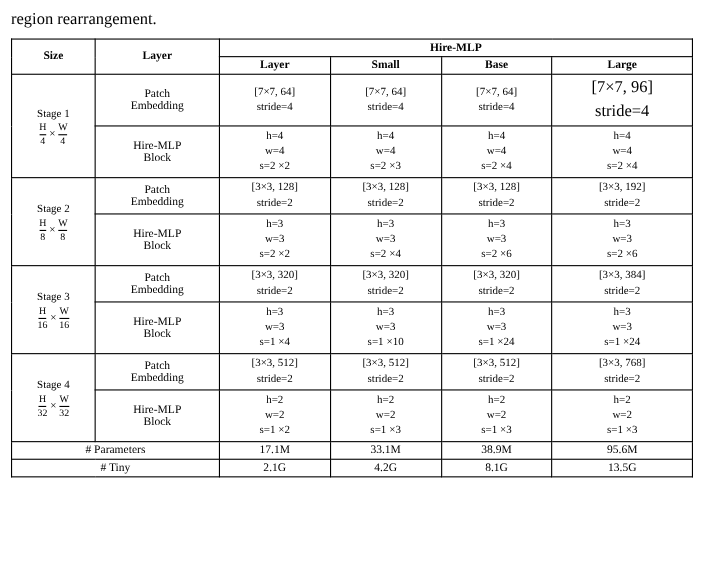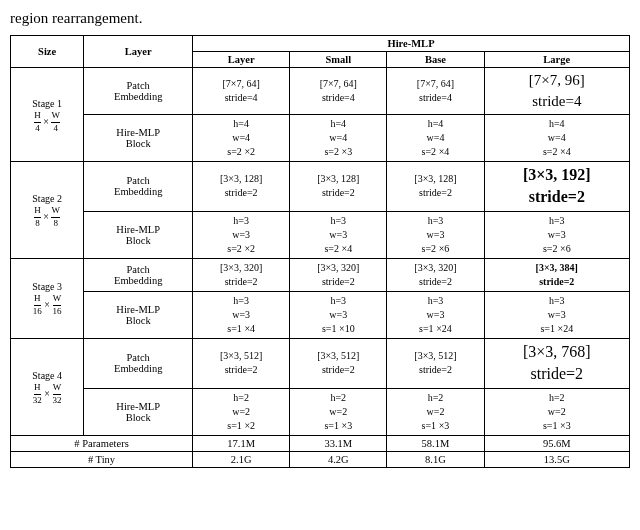--- a/index.html
+++ b/index.html
@@ -90,76 +90,76 @@
             <span class="num">H</span>
             <span class="den">8</span>
           </span> × <span class="frac">
             <span class="num">W</span>
             <span class="den">8</span>
           </span></td>
         <td>Patch<br>Embedding</td>
         <td><span style="font-size:10px; line-height:1.4;">[3×3, 128]<br>stride=2</span></td>
         <td><span style="font-size:10px; line-height:1.4;">[3×3, 128]<br>stride=2</span></td>
         <td><span style="font-size:10px; line-height:1.4;">[3×3, 128]<br>stride=2</span></td>
-        <td><span style="font-size:16px; line-height:1.4;font-weight:bold;">[3×3, 192]<br>stride=2</span></td>
+        <td><span style="font-size:10px; line-height:1.4;">[3×3, 192]<br>stride=2</span></td>
       </tr>
       <tr>
         <td>Hire-MLP<br>Block</td>
         <td><span style="font-size:10px; line-height:1.4;">h=3<br>w=3<br>s=2</span> <span style="font-size:10px;">×2</span></td>
         <td><span style="font-size:10px; line-height:1.4;">h=3<br>w=3<br>s=2</span> <span style="font-size:10px;">×4</span></td>
         <td><span style="font-size:10px; line-height:1.4;">h=3<br>w=3<br>s=2</span> <span style="font-size:10px;">×6</span></td>
         <td><span style="font-size:10px; line-height:1.4;">h=3<br>w=3<br>s=2</span> <span style="font-size:10px;">×6</span></td>
       </tr>
       <tr>
         <td rowspan="2" class="stage-label">Stage 3<br><span class="frac">
             <span class="num">H</span>
             <span class="den">16</span>
           </span> × <span class="frac">
             <span class="num">W</span>
             <span class="den">16</span>
           </span></td>
         <td>Patch<br>Embedding</td>
         <td><span style="font-size:10px; line-height:1.4;">[3×3, 320]<br>stride=2</span></td>
         <td><span style="font-size:10px; line-height:1.4;">[3×3, 320]<br>stride=2</span></td>
         <td><span style="font-size:10px; line-height:1.4;">[3×3, 320]<br>stride=2</span></td>
-        <td><span style="font-size:10px; line-height:1.4;font-weight:bold;">[3×3, 384]<br>stride=2</span></td>
+        <td><span style="font-size:10px; line-height:1.4;">[3×3, 384]<br>stride=2</span></td>
       </tr>
       <tr>
         <td>Hire-MLP<br>Block</td>
         <td><span style="font-size:10px; line-height:1.4;">h=3<br>w=3<br>s=1</span> <span style="font-size:10px;">×4</span></td>
         <td><span style="font-size:10px; line-height:1.4;">h=3<br>w=3<br>s=1</span> <span style="font-size:10px;">×10</span></td>
         <td><span style="font-size:10px; line-height:1.4;">h=3<br>w=3<br>s=1</span> <span style="font-size:10px;">×24</span></td>
         <td><span style="font-size:10px; line-height:1.4;">h=3<br>w=3<br>s=1</span> <span style="font-size:10px;">×24</span></td>
       </tr>
       <tr>
         <td rowspan="2" class="stage-label">Stage 4<br><span class="frac">
             <span class="num">H</span>
             <span class="den">32</span>
           </span> × <span class="frac">
             <span class="num">W</span>
             <span class="den">32</span>
           </span></td>
         <td>Patch<br>Embedding</td>
         <td><span style="font-size:10px; line-height:1.4;">[3×3, 512]<br>stride=2</span></td>
         <td><span style="font-size:10px; line-height:1.4;">[3×3, 512]<br>stride=2</span></td>
         <td><span style="font-size:10px; line-height:1.4;">[3×3, 512]<br>stride=2</span></td>
-        <td><span style="font-size:16px; line-height:1.4;">[3×3, 768]<br>stride=2</span></td>
+        <td><span style="font-size:10px; line-height:1.4;">[3×3, 768]<br>stride=2</span></td>
       </tr>
       <tr>
         <td>Hire-MLP<br>Block</td>
         <td><span style="font-size:10px; line-height:1.4;">h=2<br>w=2<br>s=1</span> <span style="font-size:10px;">×2</span></td>
         <td><span style="font-size:10px; line-height:1.4;">h=2<br>w=2<br>s=1</span> <span style="font-size:10px;">×3</span></td>
         <td><span style="font-size:10px; line-height:1.4;">h=2<br>w=2<br>s=1</span> <span style="font-size:10px;">×3</span></td>
         <td><span style="font-size:10px; line-height:1.4;">h=2<br>w=2<br>s=1</span> <span style="font-size:10px;">×3</span></td>
       </tr>
       <tr class="params-row">
         <td colspan="2"># Parameters</td>
         <td>17.1M</td>
         <td>33.1M</td>
-        <td>58.1M</td>
+        <td>38.9M</td>
         <td>95.6M</td>
       </tr>
       <tr class="flops-row">
         <td colspan="2"># Tiny</td>
         <td>2.1G</td>
         <td>4.2G</td>
         <td>8.1G</td>
         <td>13.5G</td>
       </tr>
     </tbody>

